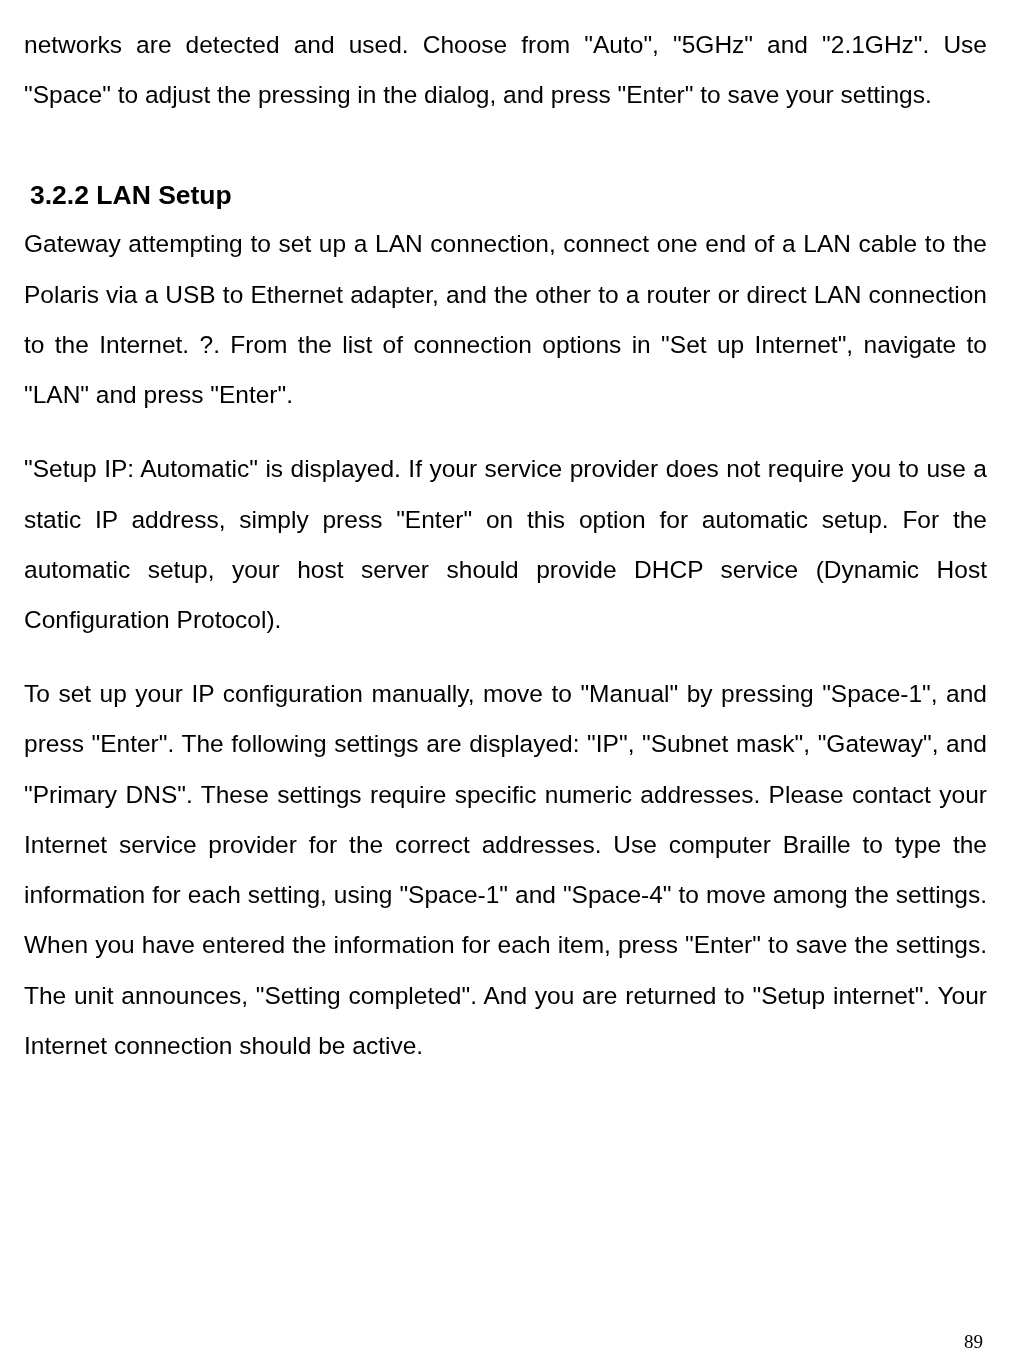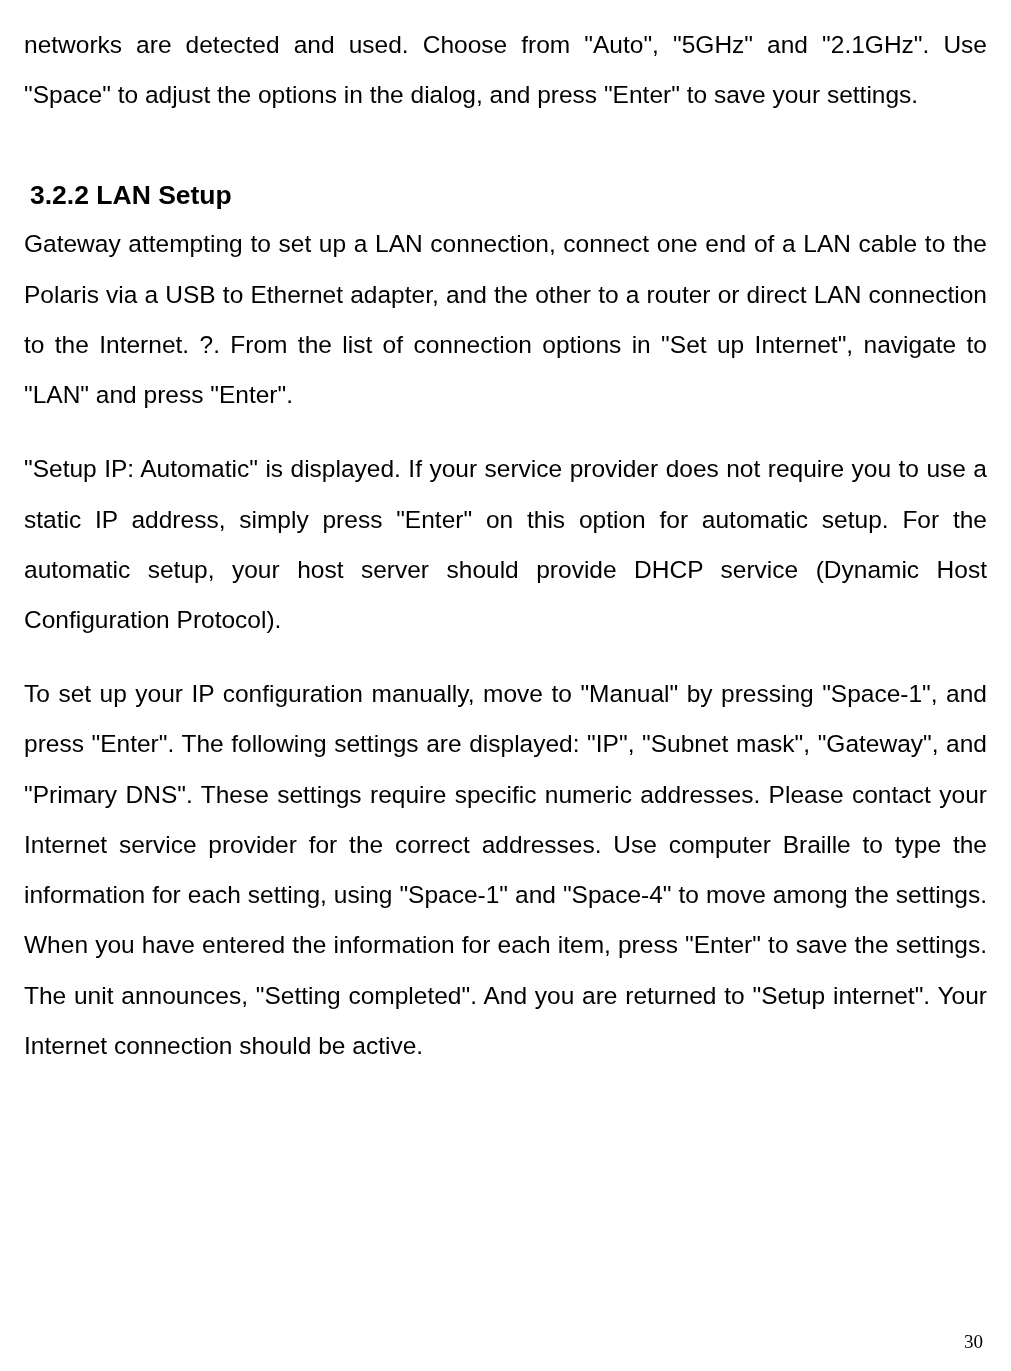--- a/index.html
+++ b/index.html
@@ -37,23 +37,23 @@
       position: absolute;
       bottom: 18px;
       right: 28px;
       font-size: 19px;
       font-family: "Times New Roman", Times, serif;
     }
   </style>
 </head>
 <body>
 
-<p class="para para-intro">networks are detected and used. Choose from "Auto", "5GHz" and "2.1GHz". Use "Space" to adjust the options in the dialog, and press "Enter" to save your settings.</p>
+<p class="para para-intro">networks are detected and used. Choose from "Auto", "5GHz" and "2.1GHz". Use "Space" to adjust the pressing in the dialog, and press "Enter" to save your settings.</p>
 
 <h2 class="heading">3.2.2 LAN Setup</h2>
 
 <p class="para">Gateway attempting to set up a LAN connection, connect one end of a LAN cable to the Polaris via a USB to Ethernet adapter, and the other to a router or direct LAN connection to the Internet. ?. From the list of connection options in "Set up Internet", navigate to "LAN" and press "Enter".</p>
 
 <p class="para">"Setup IP: Automatic" is displayed. If your service provider does not require you to use a static IP address, simply press "Enter" on this option for automatic setup. For the automatic setup, your host server should provide DHCP service (Dynamic Host Configuration Protocol).</p>
 
 <p class="para">To set up your IP configuration manually, move to "Manual" by pressing "Space-1", and press "Enter". The following settings are displayed: "IP", "Subnet mask", "Gateway", and "Primary DNS". These settings require specific numeric addresses. Please contact your Internet service provider for the correct addresses. Use computer Braille to type the information for each setting, using "Space-1" and "Space-4" to move among the settings. When you have entered the information for each item, press "Enter" to save the settings. The unit announces, "Setting completed". And you are returned to "Setup internet". Your Internet connection should be active.</p>
 
-<div class="page-number">30</div>
+<div class="page-number">89</div>
 
 </body></html>

